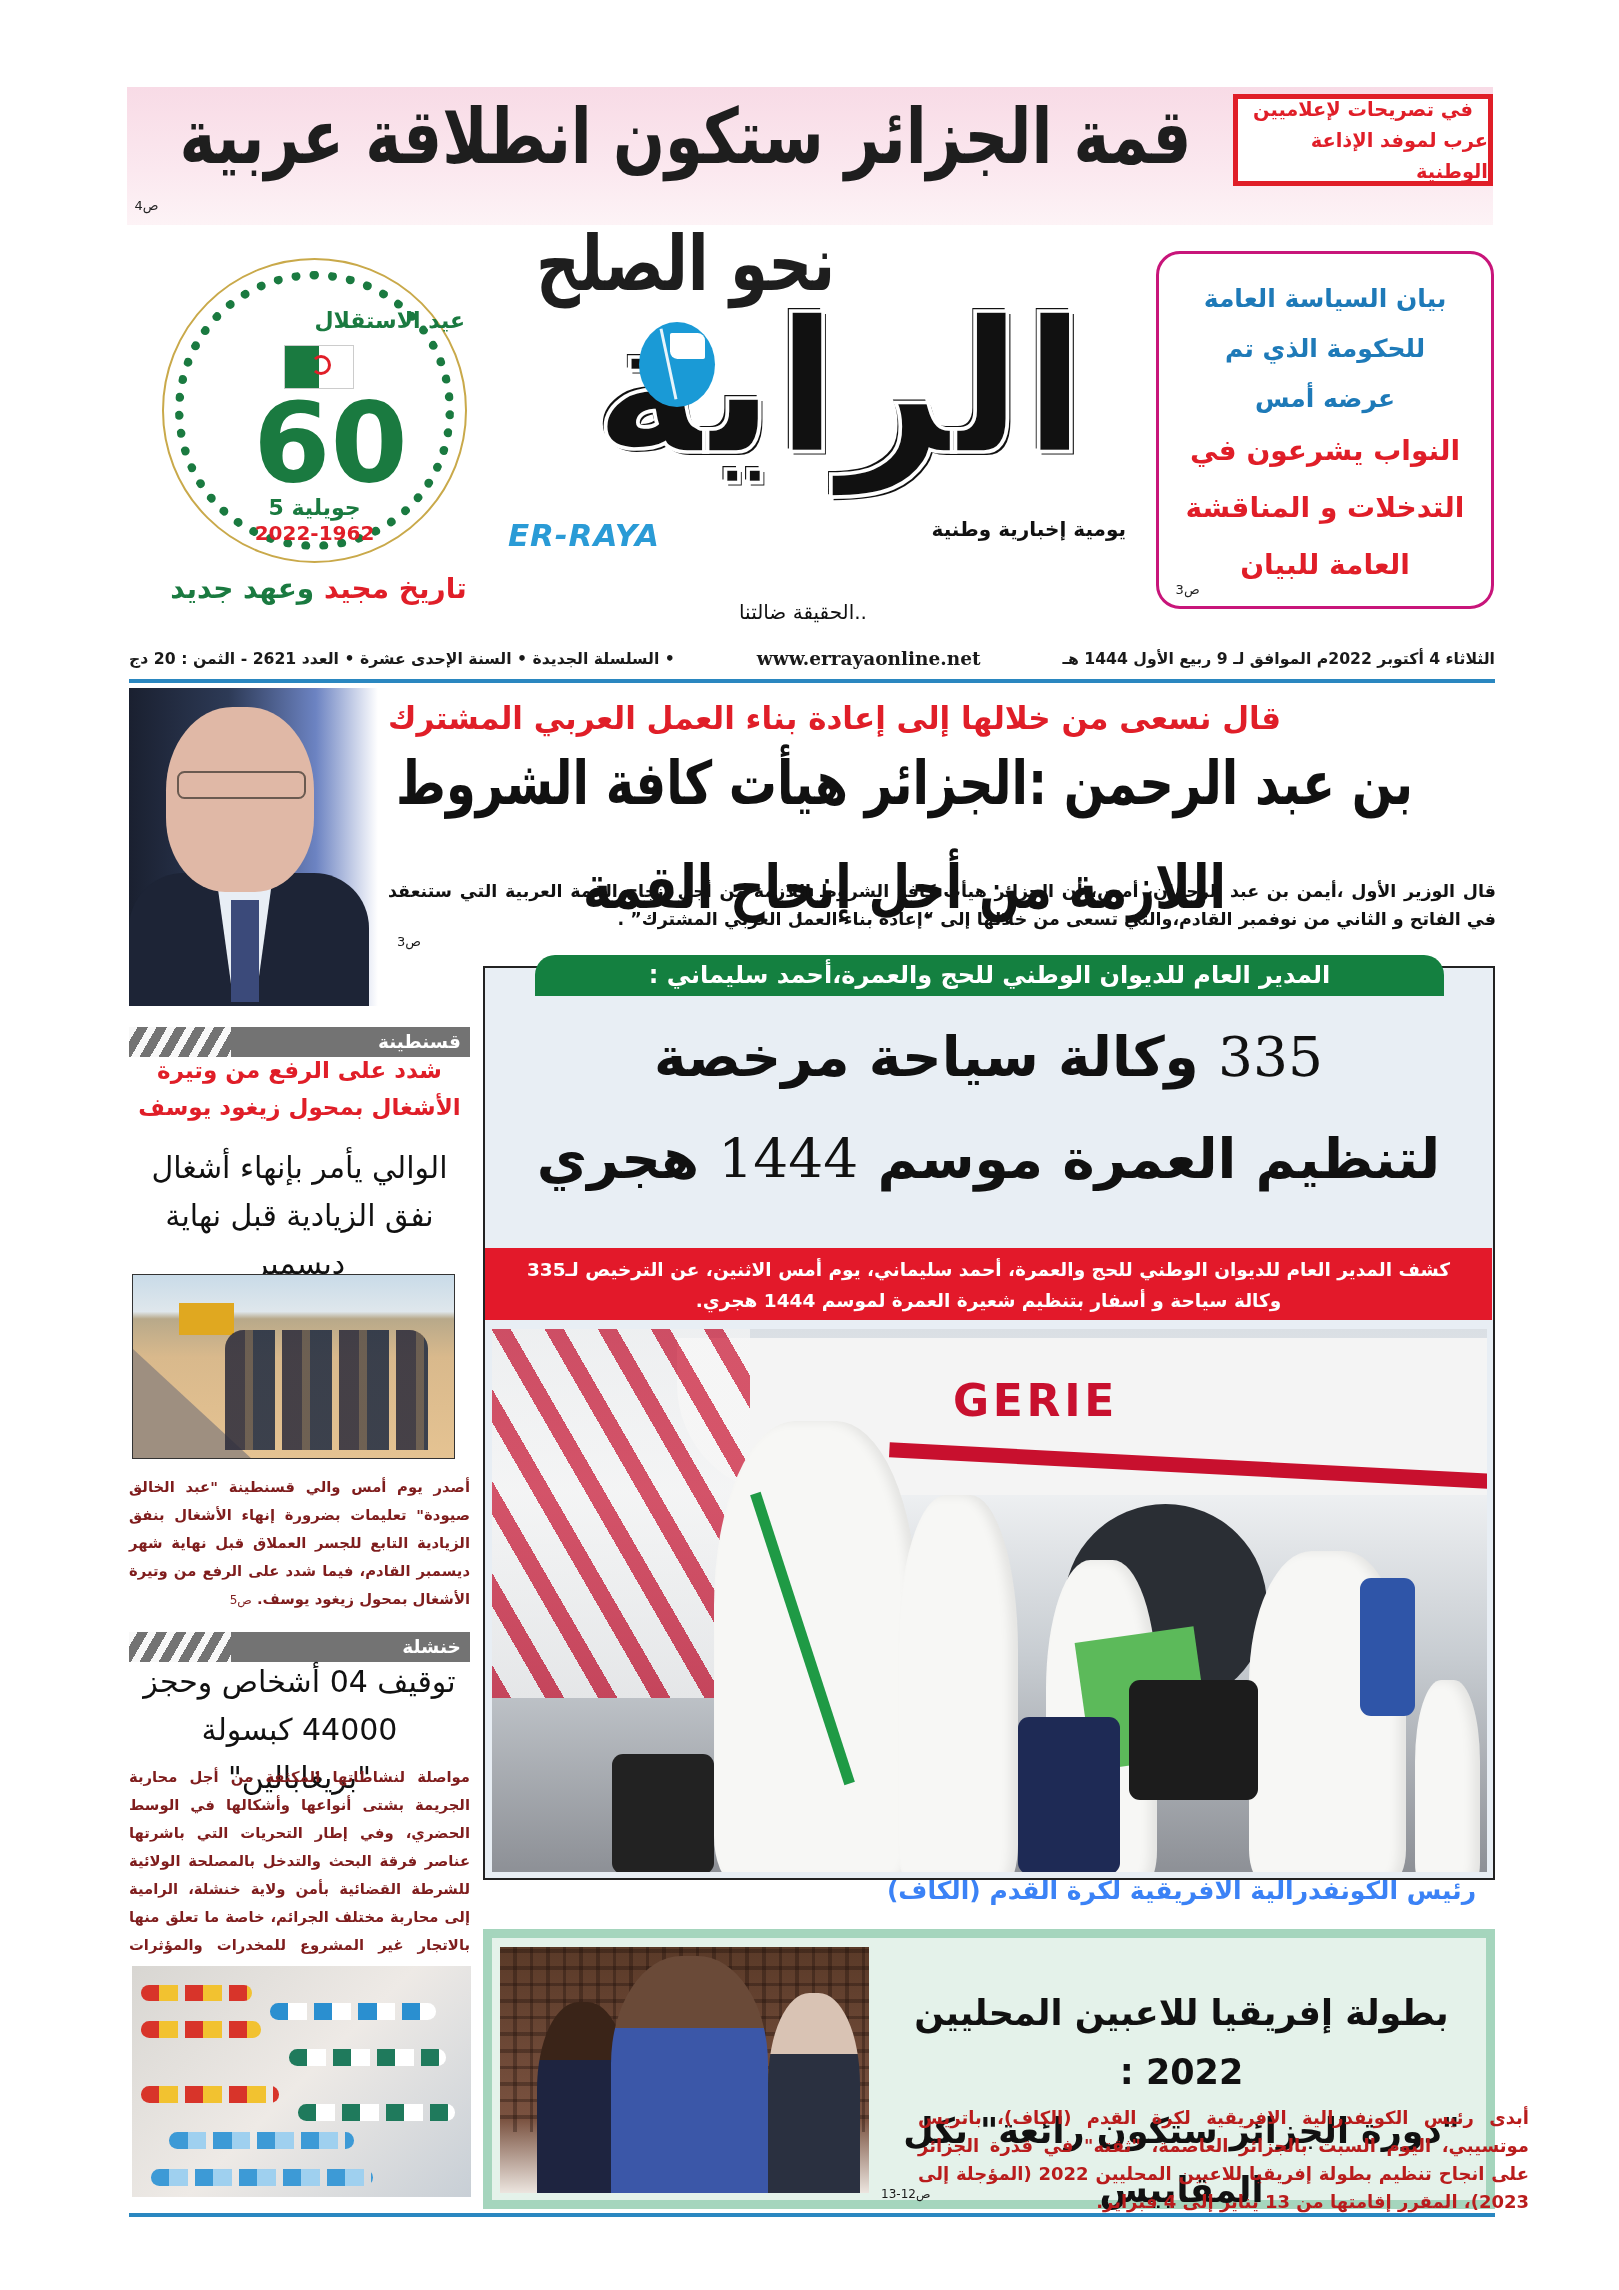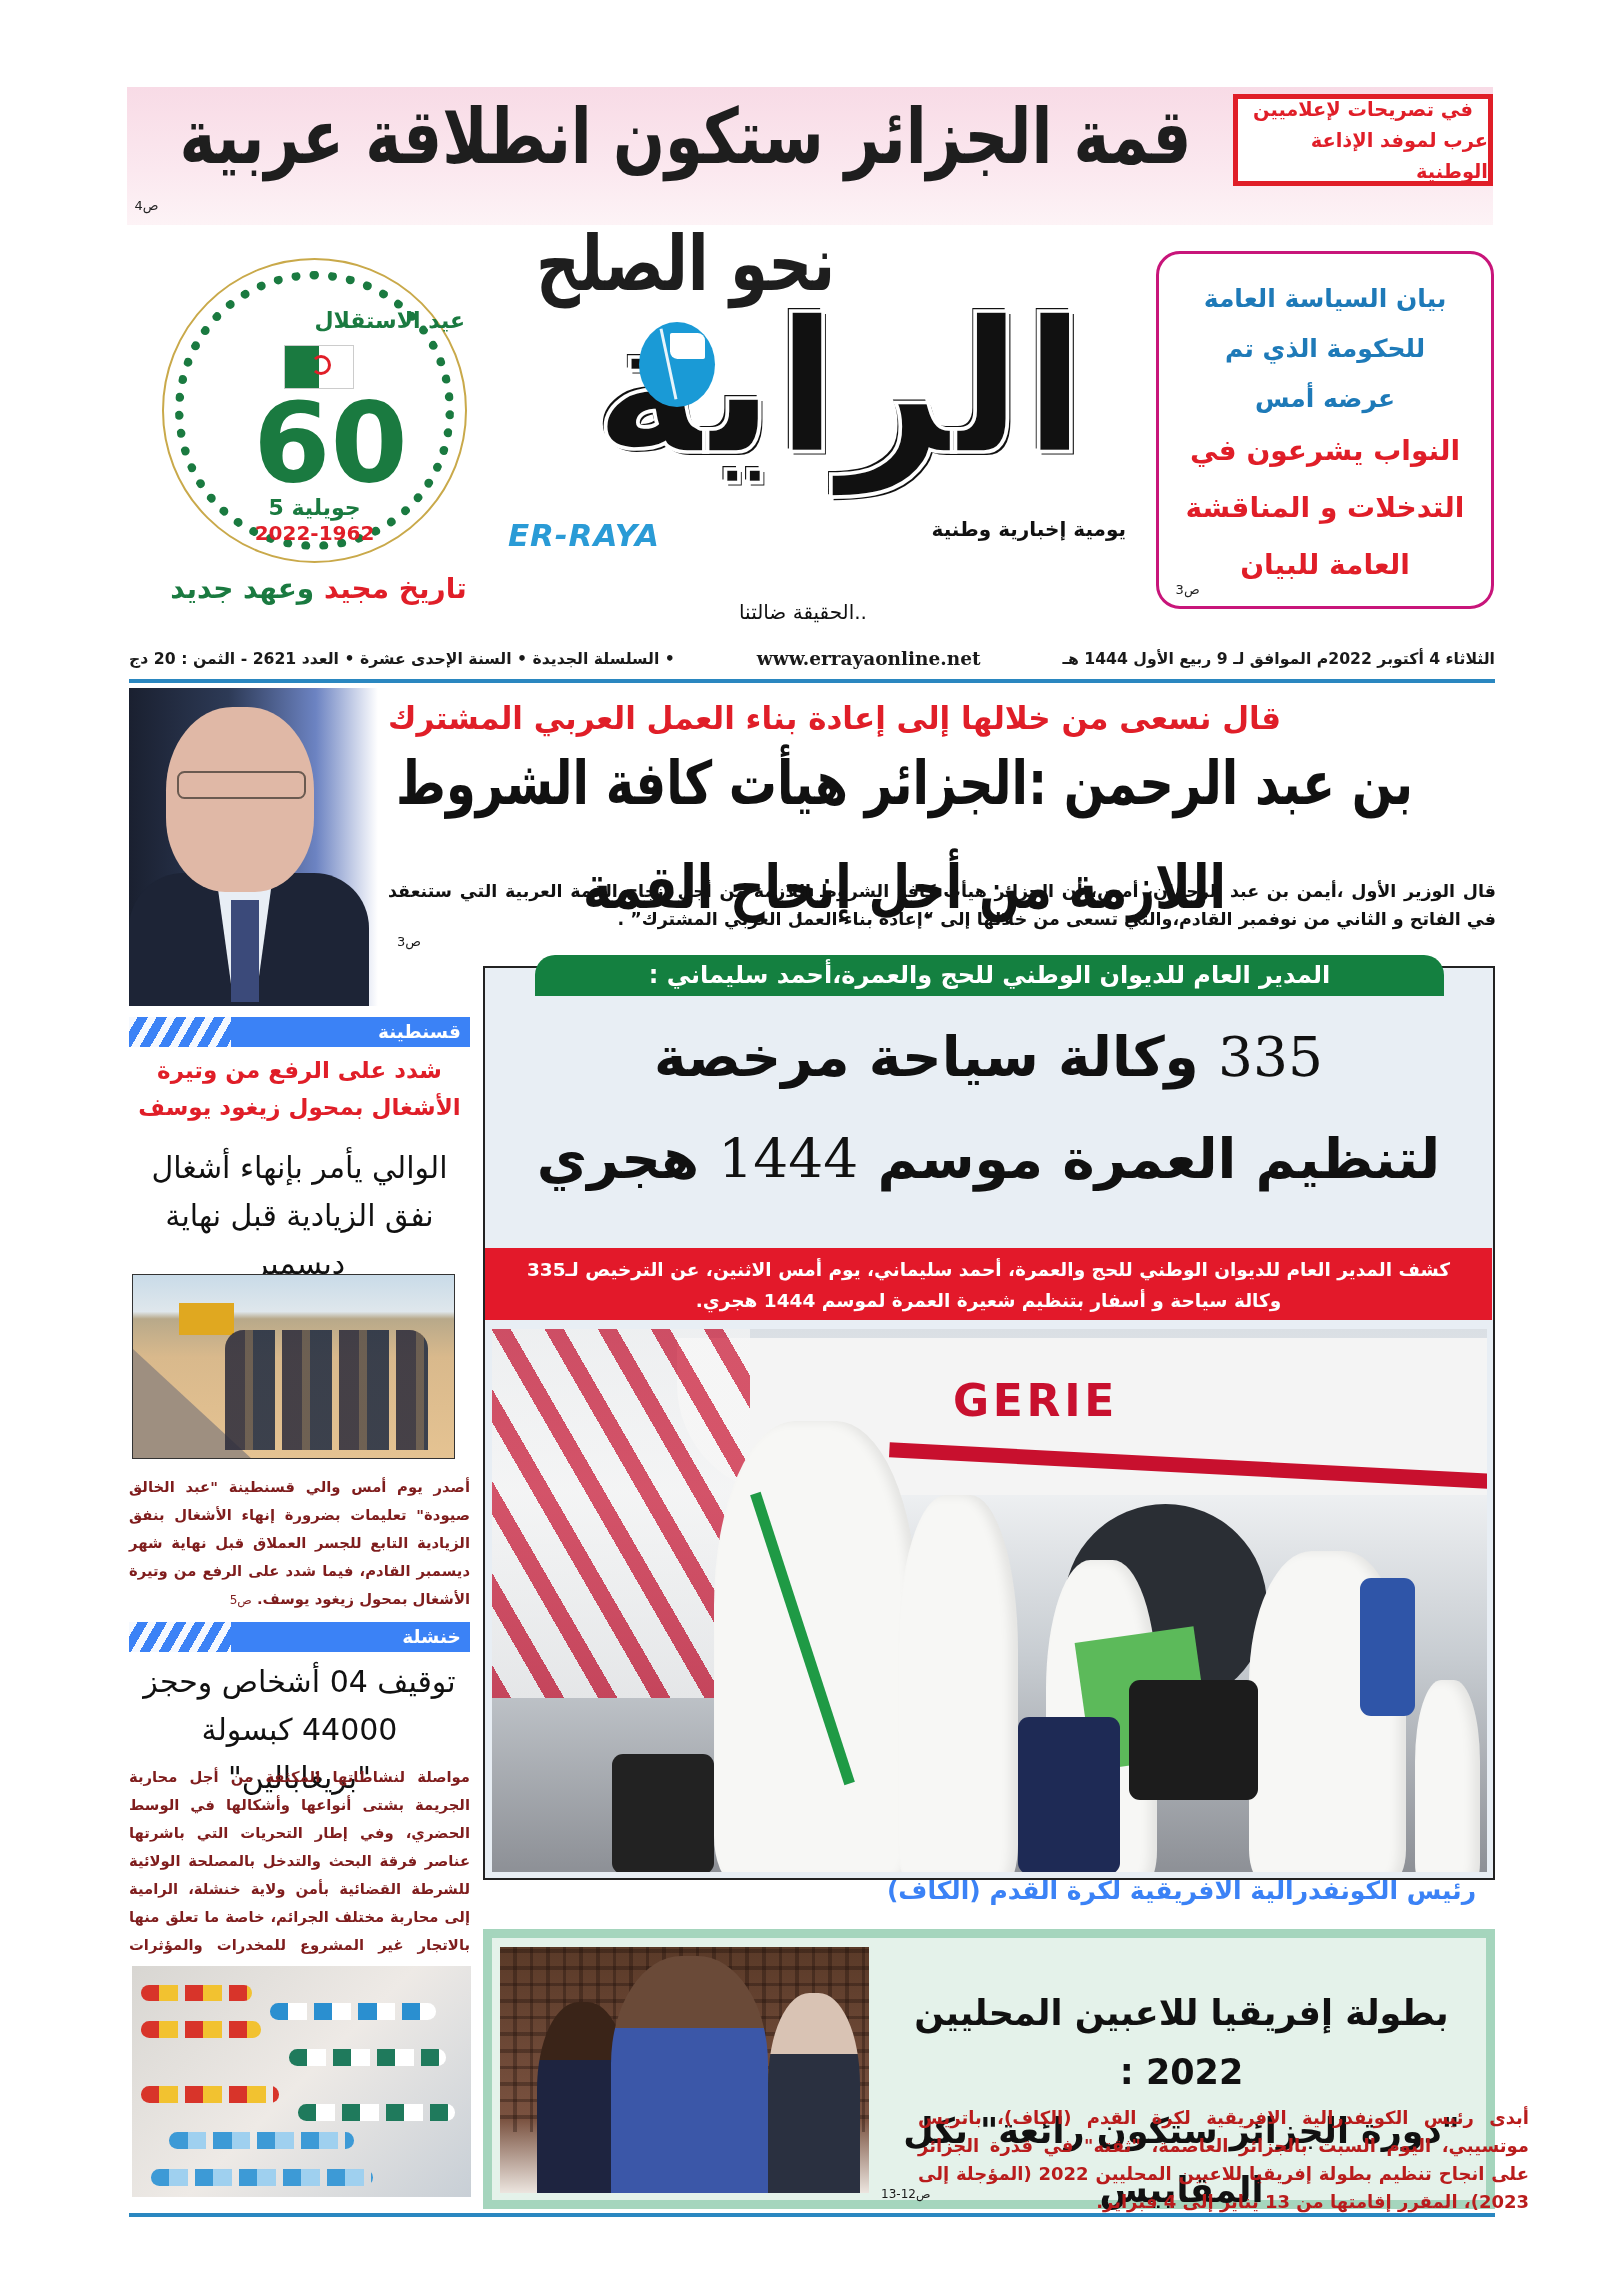--- a/index.html
+++ b/index.html
@@ -65,21 +65,21 @@
   .lead-shirt { left: 88px; top: 194px; width: 55px; height: 120px; background: #e8eef5; clip-path: polygon(0 0,100% 0,70% 100%,30% 100%); }
   .lead-tie { left: 102px; top: 212px; width: 28px; height: 102px; background: #3b4a7a; }
 
   .lead-kicker { left: 388px; top: 700px; width: 1108px; text-align: left; color: #e01e28; font-weight: bold; font-size: 31px; }
   .lead-headline { left: 314px; top: 752px; width: 1181px; text-align: center; font-weight: bold; font-size: 48px; color: #111;
     letter-spacing: -0.9px; transform: scaleY(1.25); line-height: 83px; }
   .lead-body { left: 388px; top: 877px; width: 1108px; font-size: 17.5px; font-weight: bold; line-height: 28px; text-align: justify; color: #111; }
   .lead-page { left: 397px; top: 934px; font-size: 13px; }
 
   
-  .section-bar { left: 129px; width: 341px; height: 29.5px; background: #3b82f6; overflow: hidden; }
+  .section-bar { left: 129px; width: 341px; height: 29.5px; background: #737373; overflow: hidden; margin-top: 10px; }
   .section-stripes { left: 0; top: 0; width: 102px; height: 29.5px;
     background: repeating-linear-gradient(120deg, #fff 0 7.4px, transparent 7.4px 16.6px); opacity: 0.95; }
   .section-label { right: 9.2px; top: 0; color: #fff; font-weight: bold; font-size: 18.5px; line-height: 29.5px; }
 
   .side-kicker { left: 129px; width: 341px; text-align: center; color: #e01e28; font-weight: bold; font-size: 23px; line-height: 37px; }
   .side-headline { left: 129px; width: 341px; text-align: center; color: #111; font-weight: normal; font-size: 30px; line-height: 48px; }
   .side-body { left: 129px; width: 341px; font-size: 14.8px; font-weight: bold; line-height: 28px; text-align: justify; color: #7f1d1d; }
   .side-page { font-size: 12px; font-weight: normal; }
 
   .site-photo { left: 132px; top: 1274px; width: 323px; height: 185px; border: 1.8px solid #333;

